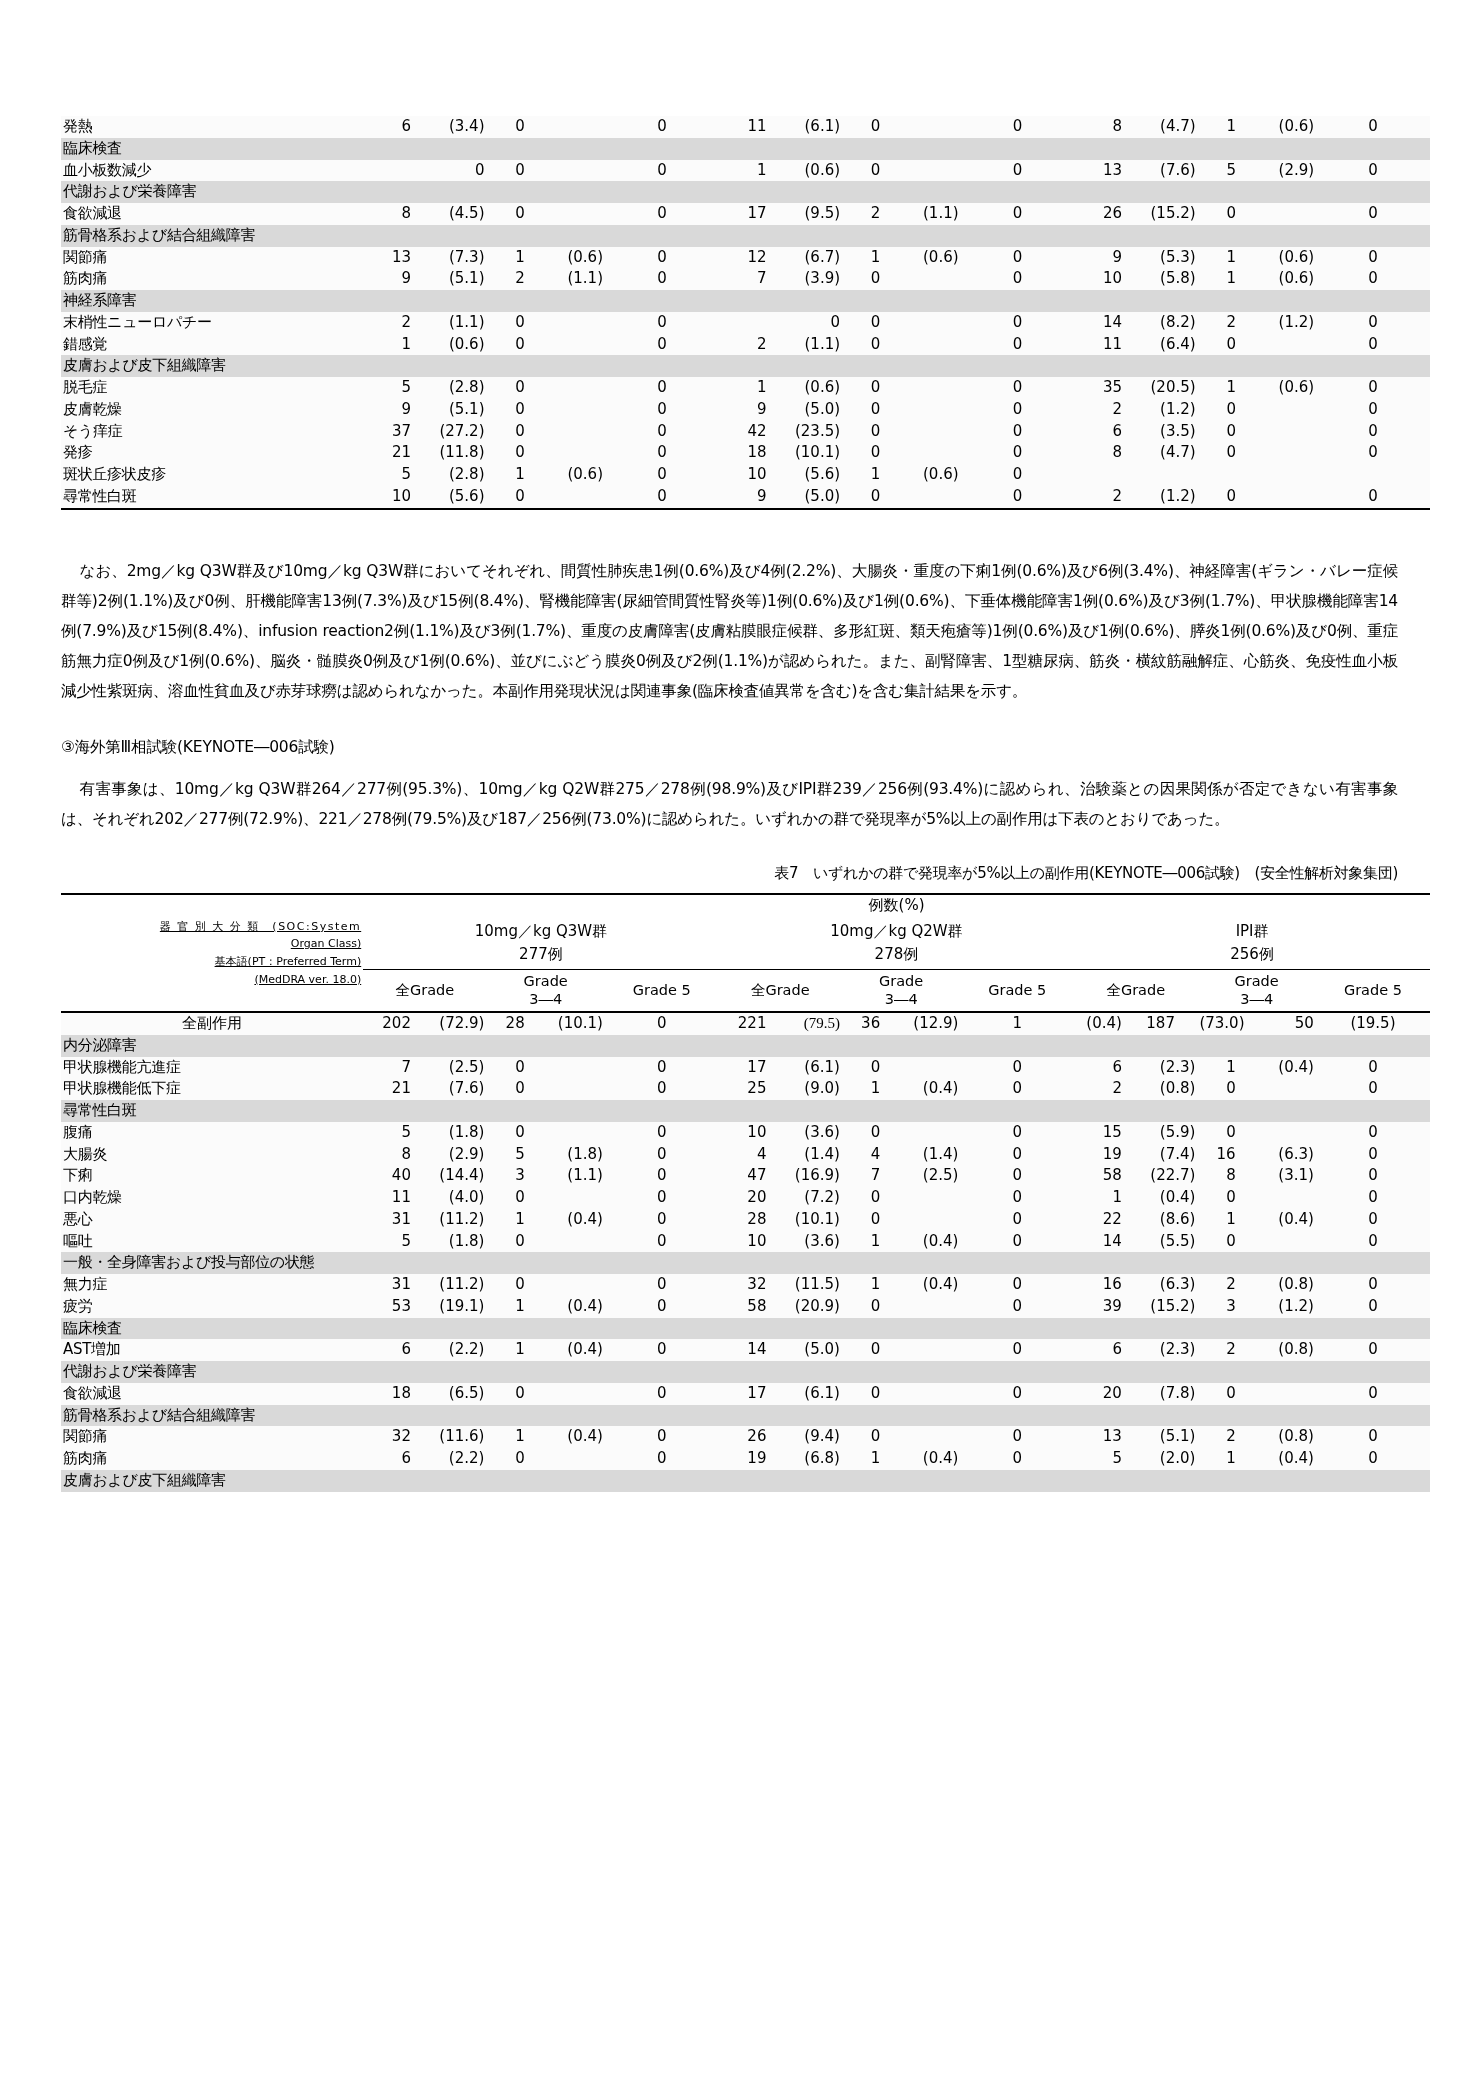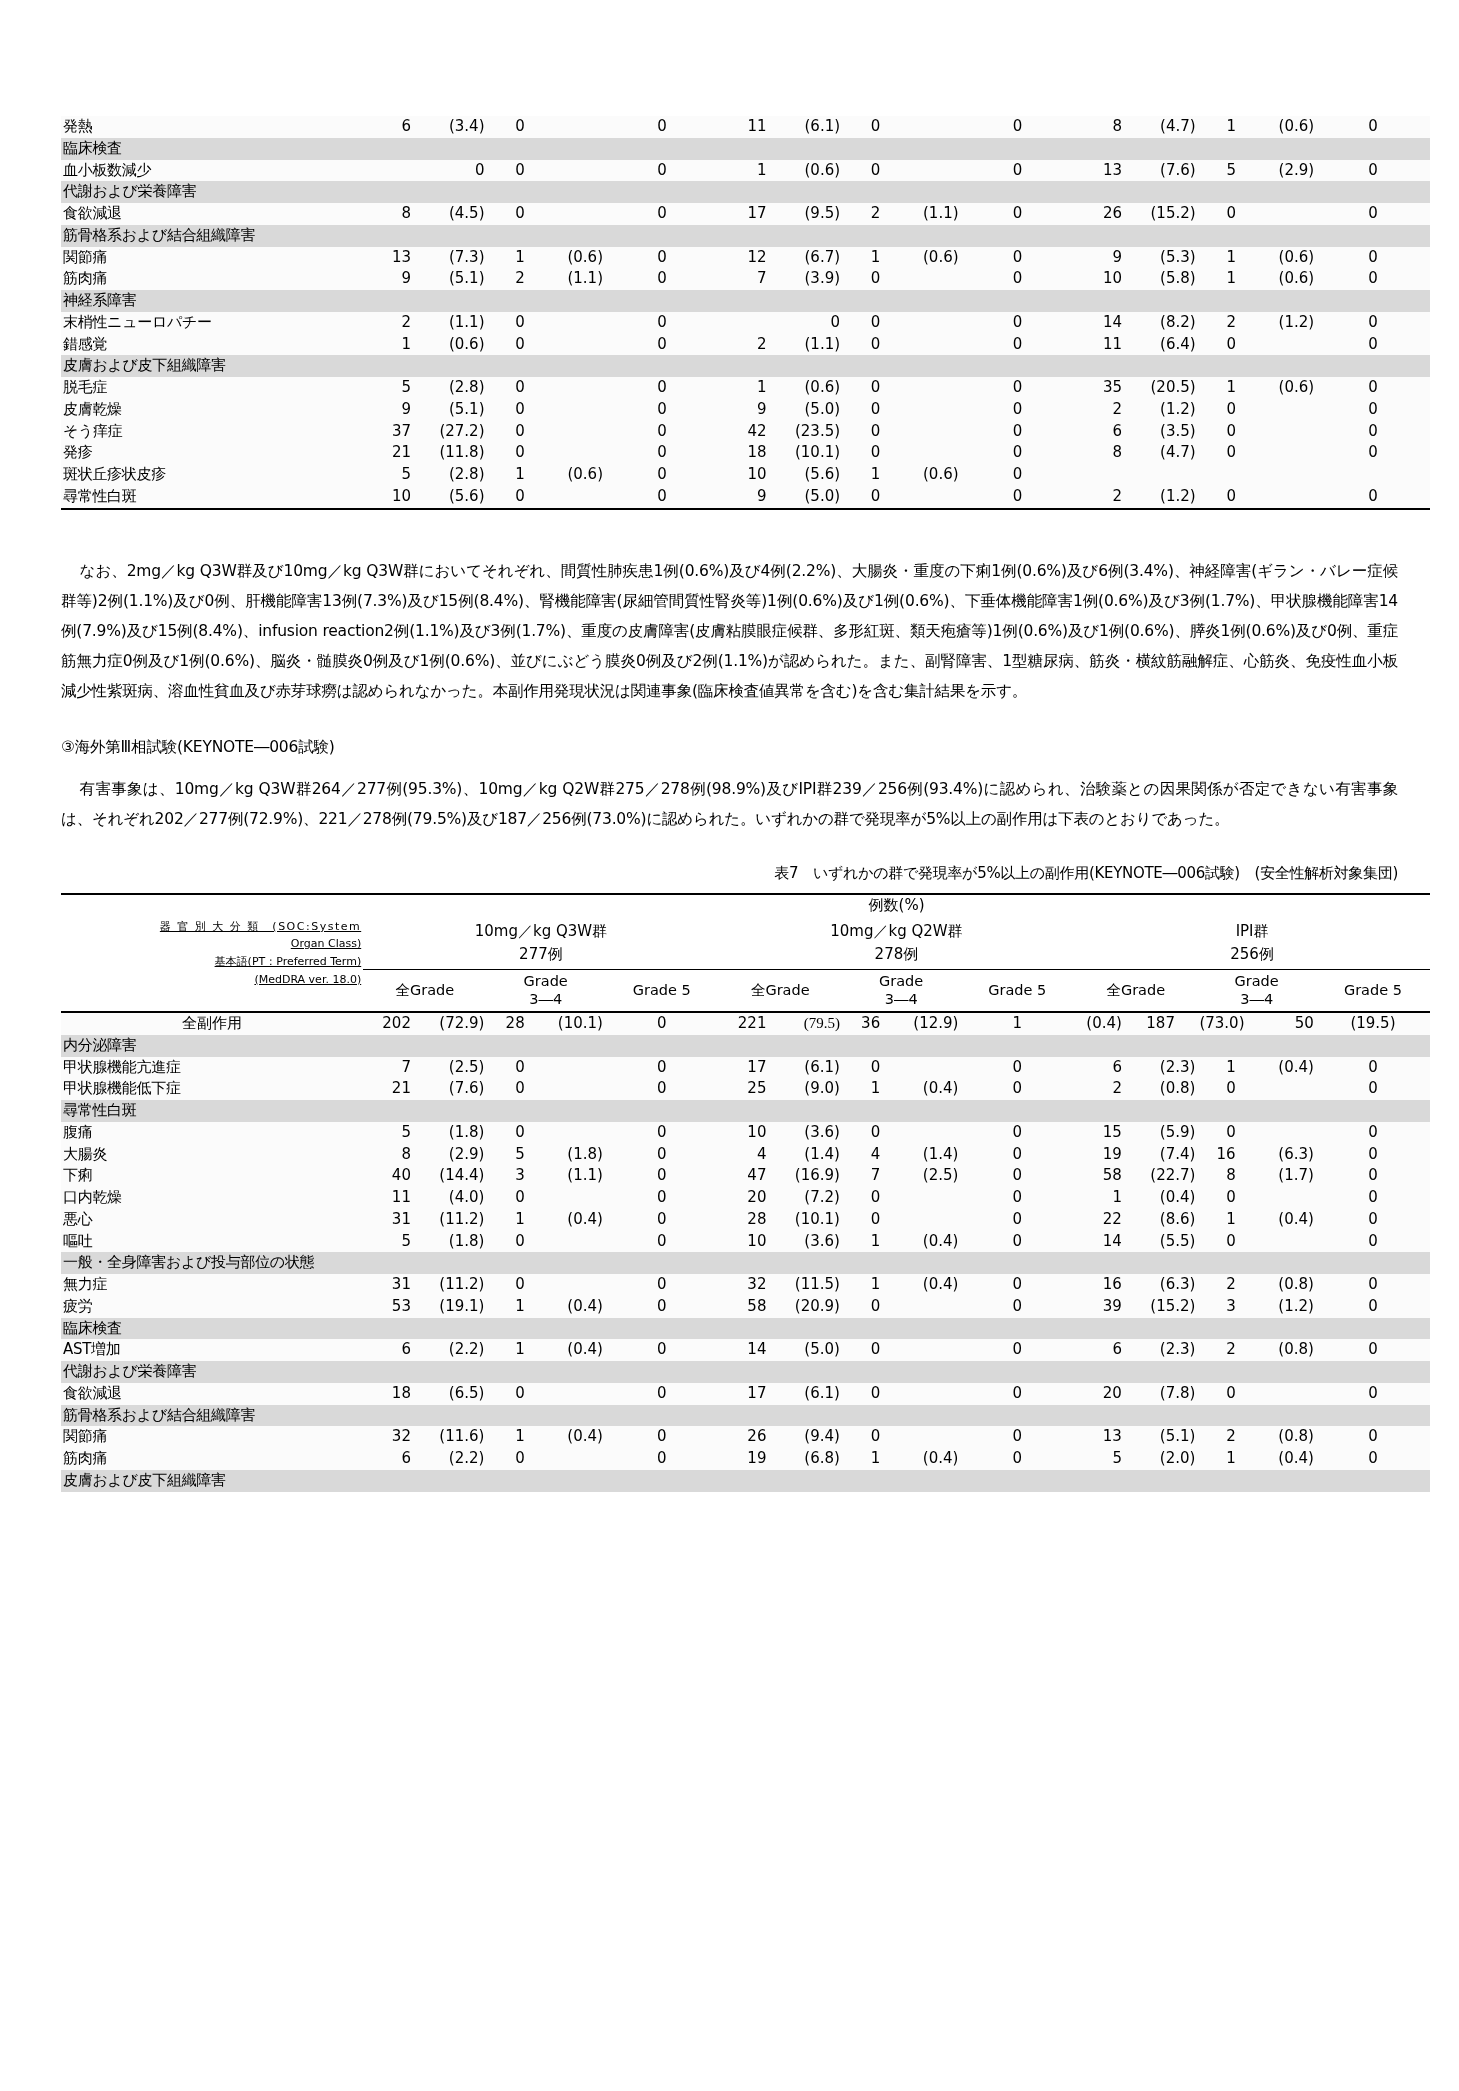--- a/index.html
+++ b/index.html
@@ -600,21 +600,21 @@
             <td class="pct">(1.1)</td>
             <td class="ctr">0</td>
             <td class="num">47</td>
             <td class="pct">(16.9)</td>
             <td class="num">7</td>
             <td class="pct">(2.5)</td>
             <td class="ctr">0</td>
             <td class="num">58</td>
             <td class="pct">(22.7)</td>
             <td class="num">8</td>
-            <td class="pct">(1.7)</td>
+            <td class="pct">(3.1)</td>
             <td class="ctr">0</td>
           </tr>
           <tr class="pt-row">
             <td class="pt-label">口内乾燥</td>
             <td class="num">11</td>
             <td class="pct">(4.0)</td>
             <td class="num">0</td>
             <td class="pct"></td>
             <td class="ctr">0</td>
             <td class="num">20</td>

